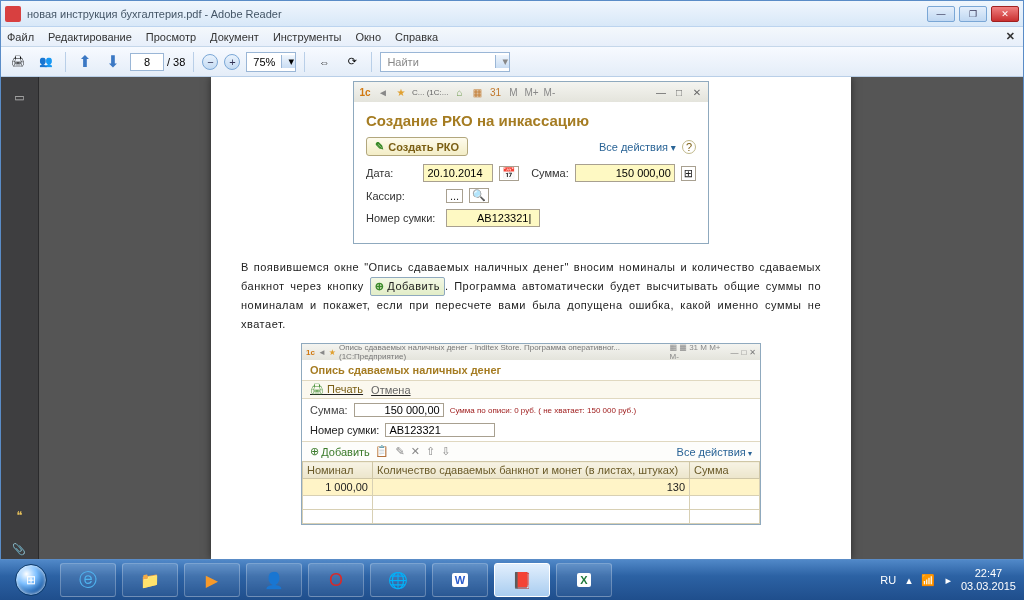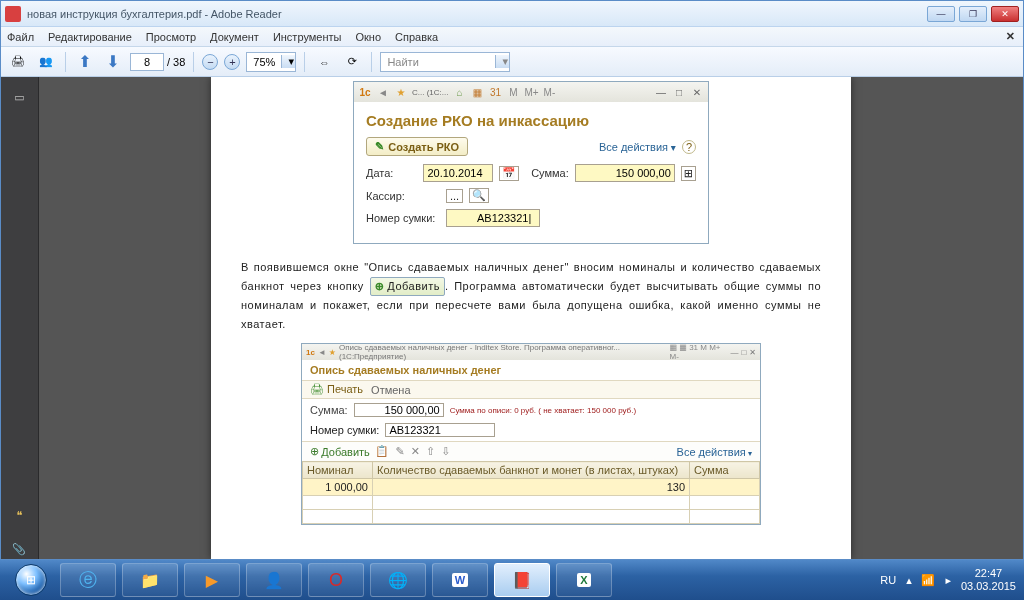--- a/index.html
+++ b/index.html
@@ -43,21 +43,21 @@
 .dlg1-actions{display:flex;align-items:center;justify-content:space-between;margin-bottom:8px;}
 .link{color:#2a6496;font-size:10px;}
 .doc-text{font-size:12px;line-height:1.55;letter-spacing:0.5px;text-align:justify;color:#222;margin-bottom:10px;}
 .inline-btn{display:inline-flex;align-items:center;border:1px solid #8fa9be;background:linear-gradient(#f3f8e6,#e2edc7);padding:0 4px;font-size:9px;gap:3px;vertical-align:middle;border-radius:2px;}
 .inline-btn .plus{color:#3a8a2a;font-weight:bold;}
 
 .dlg2{width:460px;margin:0 auto;border:1px solid #8fa9be;background:#fff;font-size:9px;}
 .dlg2-titlebar{height:16px;background:linear-gradient(#f4f4f0,#e4e4dc);display:flex;align-items:center;padding:0 4px;gap:3px;color:#777;}
 .dlg2-titlebar .spacer{flex:1;}
 .dlg2-h{color:#a57c22;font-size:11px;font-weight:bold;padding:4px 8px;}
-.dlg2-tb1{display:flex;align-items:center;gap:8px;padding:2px 8px;border-top:1px solid #e0d8c0;border-bottom:1px solid #e0d8c0;background:#fbf8ee;}
+.dlg2-tb1{display:flex;align-items:center;gap:8px;padding:2px 8px;border-top:1px solid #e0d8c0;border-bottom:1px solid #e0d8c0;background:#fbf8ee;text-decoration:underline;}
 .dlg2-tb1 a{color:#7a5e14;}
 .dlg2-info{padding:4px 8px;display:flex;align-items:center;gap:6px;color:#444;}
 .dlg2-info input{height:14px;border:1px solid #a8a090;padding:0 3px;width:90px;text-align:right;}
 .dlg2-info .warn{color:#a02020;font-size:8px;}
 .dlg2-info2{padding:2px 8px 4px;display:flex;align-items:center;gap:6px;}
 .dlg2-info2 input{height:14px;border:1px solid #a8a090;padding:0 3px;width:110px;}
 .dlg2-tb2{display:flex;align-items:center;gap:6px;padding:3px 8px;border-top:1px solid #e0d8c0;background:#fdfdfb;}
 .dlg2-tb2 .sp{flex:1;}
 .dlg2-add{display:inline-flex;align-items:center;gap:2px;color:#3a7a2a;}
 .grid{width:100%;border-collapse:collapse;font-size:8px;}

